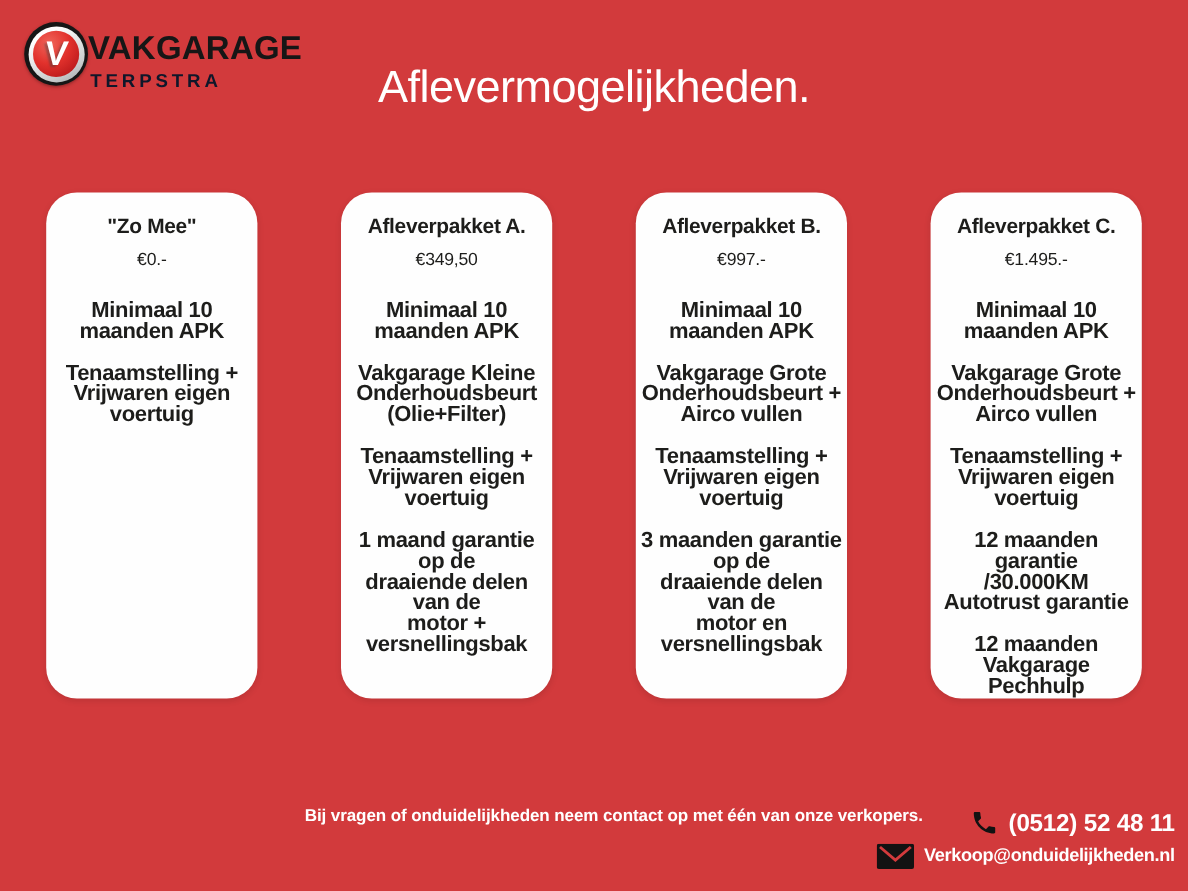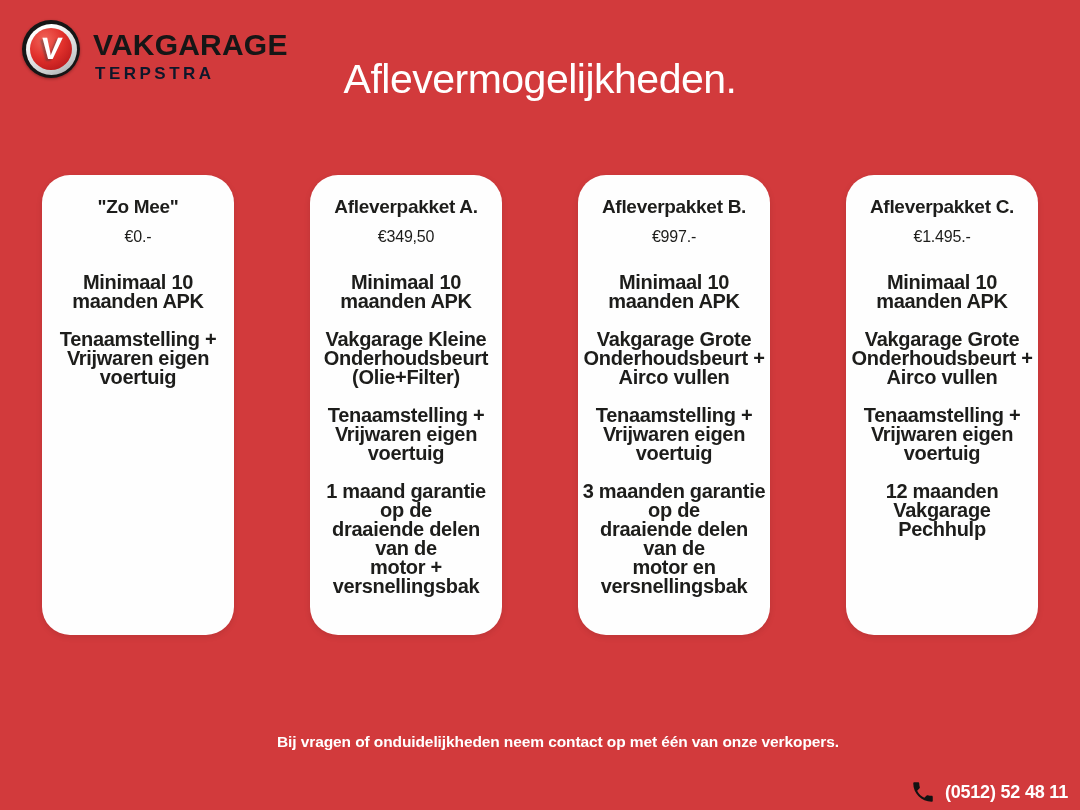--- a/index.html
+++ b/index.html
@@ -44,21 +44,21 @@
     display: flex; align-items: center; justify-content: center;
   }
   .badge-v {
     color: #fff;
     font-weight: bold;
     font-size: 31px;
     line-height: 1;
     transform: skewX(-6deg) translateY(-1px);
     text-shadow: -2px 2px 2px rgba(60,60,60,0.45);
   }
-  .brand-text { margin-left: 13px; padding-top: 10px; }
+  .brand-text { padding-top: 10px; }
   .brand-name {
     font-size: 30px;
     font-weight: bold;
     color: #161616;
     letter-spacing: 0.2px;
     line-height: 1;
   }
   .brand-sub {
     font-size: 17px;
     font-weight: bold;
@@ -149,21 +149,21 @@
   }
   .contact-row {
     display: flex;
     align-items: center;
     justify-content: flex-end;
     gap: 9px;
     height: 30px;
     color: #ffffff;
     font-weight: bold;
   }
-  .contact-row.phone { font-size: 18px; letter-spacing: -0.2px; margin-top: 44px; }
+  .contact-row.phone { font-size: 22px; letter-spacing: -0.2px; }
   .contact-row.email { font-size: 16.5px; letter-spacing: -0.3px; }
   .icon-wrap { display: flex; align-items: center; }
 </style>
 </head>
 <body>
 
 <div class="page">
 
   <div class="logo-row">
     <div class="badge">
@@ -232,20 +232,23 @@
       <p class="card-title">Afleverpakket C.</p>
       <p class="card-price">€1.495.-</p>
       <div class="card-features">
           <p class="card-item">Minimaal 10
 maanden APK</p>
           <p class="card-item">Vakgarage Grote
 Onderhoudsbeurt +
 Airco vullen</p>
           <p class="card-item">Tenaamstelling +
 Vrijwaren eigen voertuig</p>
+          <p class="card-item">12 maanden garantie
+/30.000KM
+Autotrust garantie</p>
           <p class="card-item">12 maanden
 Vakgarage Pechhulp</p>
         </div>
     </div>
 
   </div>
 
   <div class="footer-note">Bij vragen of onduidelijkheden neem contact op met één van onze verkopers.</div>
 
   <div class="contact">

